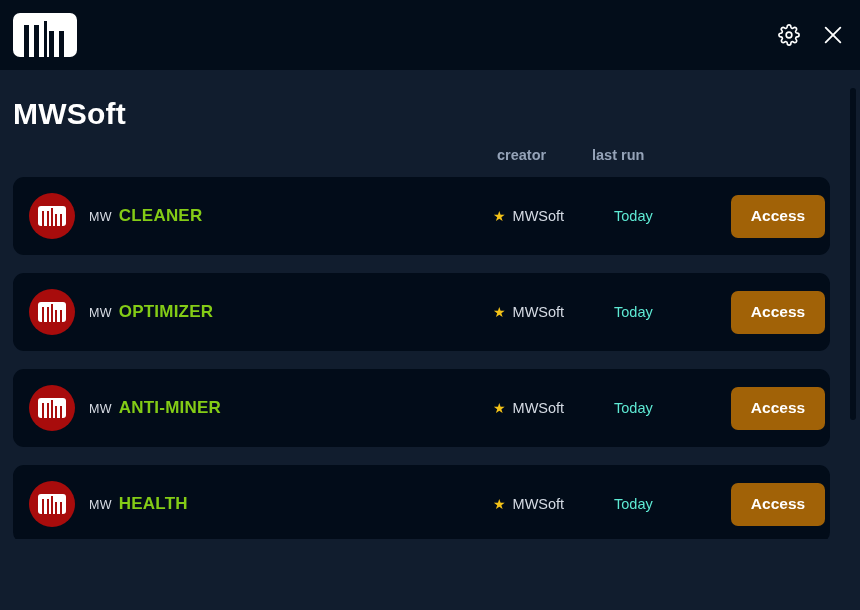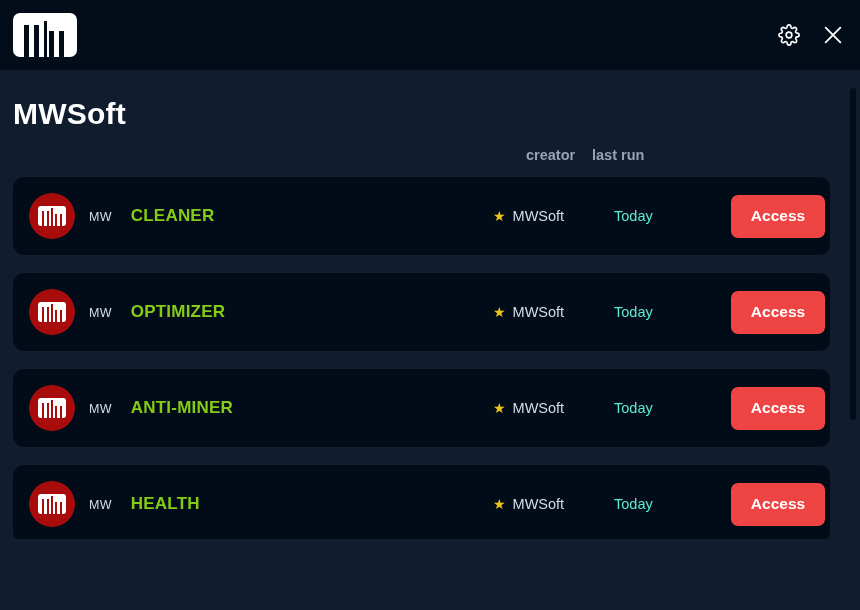--- a/index.html
+++ b/index.html
@@ -88,21 +88,21 @@
     height: 34px;
     margin-top: 12px;
   }
   .col-head {
     position: absolute;
     font-size: 14.5px;
     font-weight: bold;
     color: #95a3b8;
     top: 4px;
   }
-  .col-head.creator  { left: 526px; }
+  .col-head.creator  { left: 497px; }
   .col-head.lastrun  { left: 592px; }
 
   
   .list {
     padding: 0 30px 0 13px;
   }
 
   .card {
     position: relative;
     height: 78px;
@@ -137,21 +137,21 @@
   .g1 { left: 13px; top: 18px; width: 2px; height: 15px; }
   .g2 { left: 18px; top: 18px; width: 2px; height: 15px; }
   .g3 { left: 26px; top: 21px; width: 2px; height: 12px; }
   .g4 { left: 31px; top: 21px; width: 2px; height: 12px; }
   .g5 { left: 22px; top: 15px; width: 2px; height: 18px; }
 
   .app-name {
     margin-left: 14px;
     display: flex;
     align-items: baseline;
-    gap: 19px;
+    gap: 7px;
     white-space: nowrap;
   }
   .app-prefix {
     font-size: 12.5px;
     font-weight: normal;
     color: #d8dde5;
     letter-spacing: 0.3px;
   }
   .app-main {
     font-size: 17px;
@@ -183,21 +183,21 @@
     font-size: 14.5px;
     color: #5eead4;
     text-align: center;
   }
 
   .access-btn {
     position: absolute;
     left: 718px;
     width: 94px;
     height: 43px;
-    background: #ef4444;
+    background: #a16207;
     border: none;
     border-radius: 7px;
     color: #ffffff;
     font-family: "Liberation Sans", sans-serif;
     font-size: 15.5px;
     font-weight: bold;
     cursor: pointer;
   }
 
   

